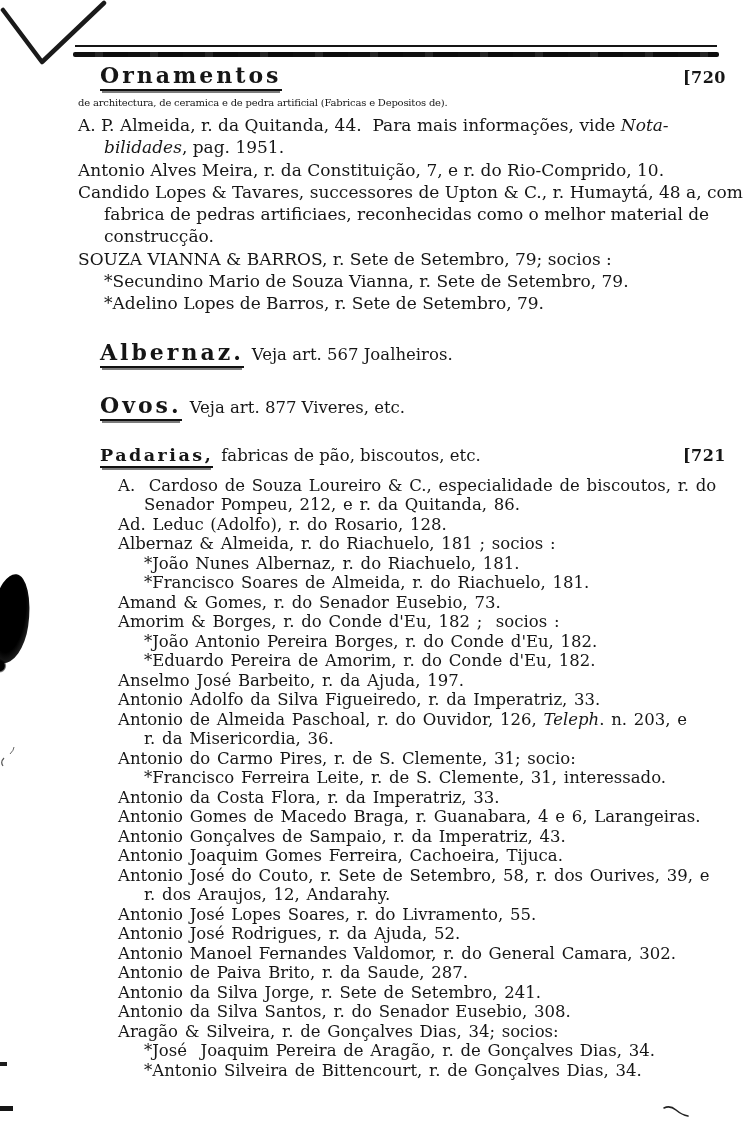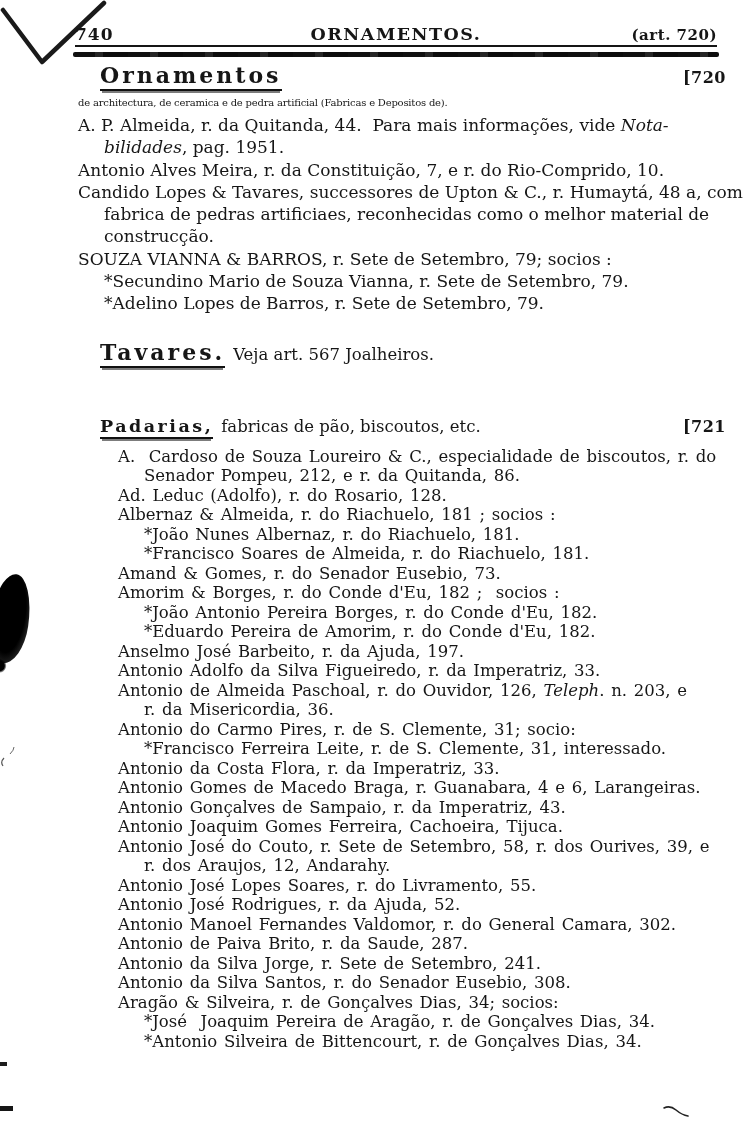--- a/index.html
+++ b/index.html
@@ -77,47 +77,46 @@
 </style>
 </head>
 <body>
 
 <div class="page">
 
   <svg class="checkmark" width="112" height="72" viewBox="0 0 112 72">
     <polyline points="3,10 42,62 104,3" fill="none" stroke="#1a1a1a" stroke-width="4.5" stroke-linecap="round" stroke-linejoin="round"></polyline>
   </svg>
 
-  <div class="runhead">
-    <span class="pageno">740</span>
-    <span class="title">ORNAMENTOS.</span>
-    <span class="artref">(art. 720)</span>
-  </div>
   <div class="rule-thin"></div>
   <div class="rule-thick"></div>
 
   <div class="col">
 
     <div class="sec-head-row">
       <span class="sec-head indent-head">Ornamentos</span>
       <span class="spacer"></span>
       <span class="sec-ref">[720</span>
     </div>
     <div class="subtitle">de architectura, de ceramica e de pedra artificial (Fabricas e Depositos de).</div>
     <div class="lines wide"><div class="line ind0"><span>A. P. Almeida, r. da Quitanda, 44.  Para mais informações, vide </span><span class="it">Nota-</span></div><div class="line ind1"><span class="it">bilidades</span><span>, pag. 1951.</span></div><div class="line ind0">Antonio Alves Meira, r. da Constituição, 7, e r. do Rio-Comprido, 10.</div><div class="line ind0">Candido Lopes &amp; Tavares, successores de Upton &amp; C., r. Humaytá, 48 a, com</div><div class="line ind1">fabrica de pedras artificiaes, reconhecidas como o melhor material de</div><div class="line ind1">construcção.</div><div class="line ind0">SOUZA VIANNA &amp; BARROS, r. Sete de Setembro, 79; socios :</div><div class="line ind1">*Secundino Mario de Souza Vianna, r. Sete de Setembro, 79.</div><div class="line ind1">*Adelino Lopes de Barros, r. Sete de Setembro, 79.</div></div>
 
     <div class="gap24"></div>
 
     <div class="sec-head-row">
-      <span class="sec-head indent-head">Tavares.</span>
+      <span class="sec-head indent-head">Albernaz.</span>
       <span class="sec-note">Veja art. 567 Joalheiros.</span>
     </div>
 
     <div class="gap24"></div>
 
+    <div class="sec-head-row">
+      <span class="sec-head indent-head">Ovos.</span>
+      <span class="sec-note">Veja art. 877 Viveres, etc.</span>
+    </div>
 
     <div class="gap24"></div>
 
     <div class="sec-head-row">
       <span class="sec-head small indent-head">Padarias,</span>
       <span class="sec-note">fabricas de pão, biscoutos, etc.</span>
       <span class="spacer"></span>
       <span class="sec-ref">[721</span>
     </div>
     <div class="lines tight"><div class="line ind0">A.  Cardoso de Souza Loureiro &amp; C., especialidade de biscoutos, r. do</div><div class="line ind1">Senador Pompeu, 212, e r. da Quitanda, 86.</div><div class="line ind0">Ad. Leduc (Adolfo), r. do Rosario, 128.</div><div class="line ind0">Albernaz &amp; Almeida, r. do Riachuelo, 181 ; socios :</div><div class="line ind1">*João Nunes Albernaz, r. do Riachuelo, 181.</div><div class="line ind1">*Francisco Soares de Almeida, r. do Riachuelo, 181.</div><div class="line ind0">Amand &amp; Gomes, r. do Senador Eusebio, 73.</div><div class="line ind0">Amorim &amp; Borges, r. do Conde d'Eu, 182 ;  socios :</div><div class="line ind1">*João Antonio Pereira Borges, r. do Conde d'Eu, 182.</div><div class="line ind1">*Eduardo Pereira de Amorim, r. do Conde d'Eu, 182.</div><div class="line ind0">Anselmo José Barbeito, r. da Ajuda, 197.</div><div class="line ind0">Antonio Adolfo da Silva Figueiredo, r. da Imperatriz, 33.</div><div class="line ind0"><span>Antonio de Almeida Paschoal, r. do Ouvidor, 126, </span><span class="it">Teleph</span><span>. n. 203, e</span></div><div class="line ind1">r. da Misericordia, 36.</div><div class="line ind0">Antonio do Carmo Pires, r. de S. Clemente, 31; socio:</div><div class="line ind1">*Francisco Ferreira Leite, r. de S. Clemente, 31, interessado.</div><div class="line ind0">Antonio da Costa Flora, r. da Imperatriz, 33.</div><div class="line ind0">Antonio Gomes de Macedo Braga, r. Guanabara, 4 e 6, Larangeiras.</div><div class="line ind0">Antonio Gonçalves de Sampaio, r. da Imperatriz, 43.</div><div class="line ind0">Antonio Joaquim Gomes Ferreira, Cachoeira, Tijuca.</div><div class="line ind0">Antonio José do Couto, r. Sete de Setembro, 58, r. dos Ourives, 39, e</div><div class="line ind1">r. dos Araujos, 12, Andarahy.</div><div class="line ind0">Antonio José Lopes Soares, r. do Livramento, 55.</div><div class="line ind0">Antonio José Rodrigues, r. da Ajuda, 52.</div><div class="line ind0">Antonio Manoel Fernandes Valdomor, r. do General Camara, 302.</div><div class="line ind0">Antonio de Paiva Brito, r. da Saude, 287.</div><div class="line ind0">Antonio da Silva Jorge, r. Sete de Setembro, 241.</div><div class="line ind0">Antonio da Silva Santos, r. do Senador Eusebio, 308.</div><div class="line ind0">Aragão &amp; Silveira, r. de Gonçalves Dias, 34; socios:</div><div class="line ind1">*José  Joaquim Pereira de Aragão, r. de Gonçalves Dias, 34.</div><div class="line ind1">*Antonio Silveira de Bittencourt, r. de Gonçalves Dias, 34.</div></div>

